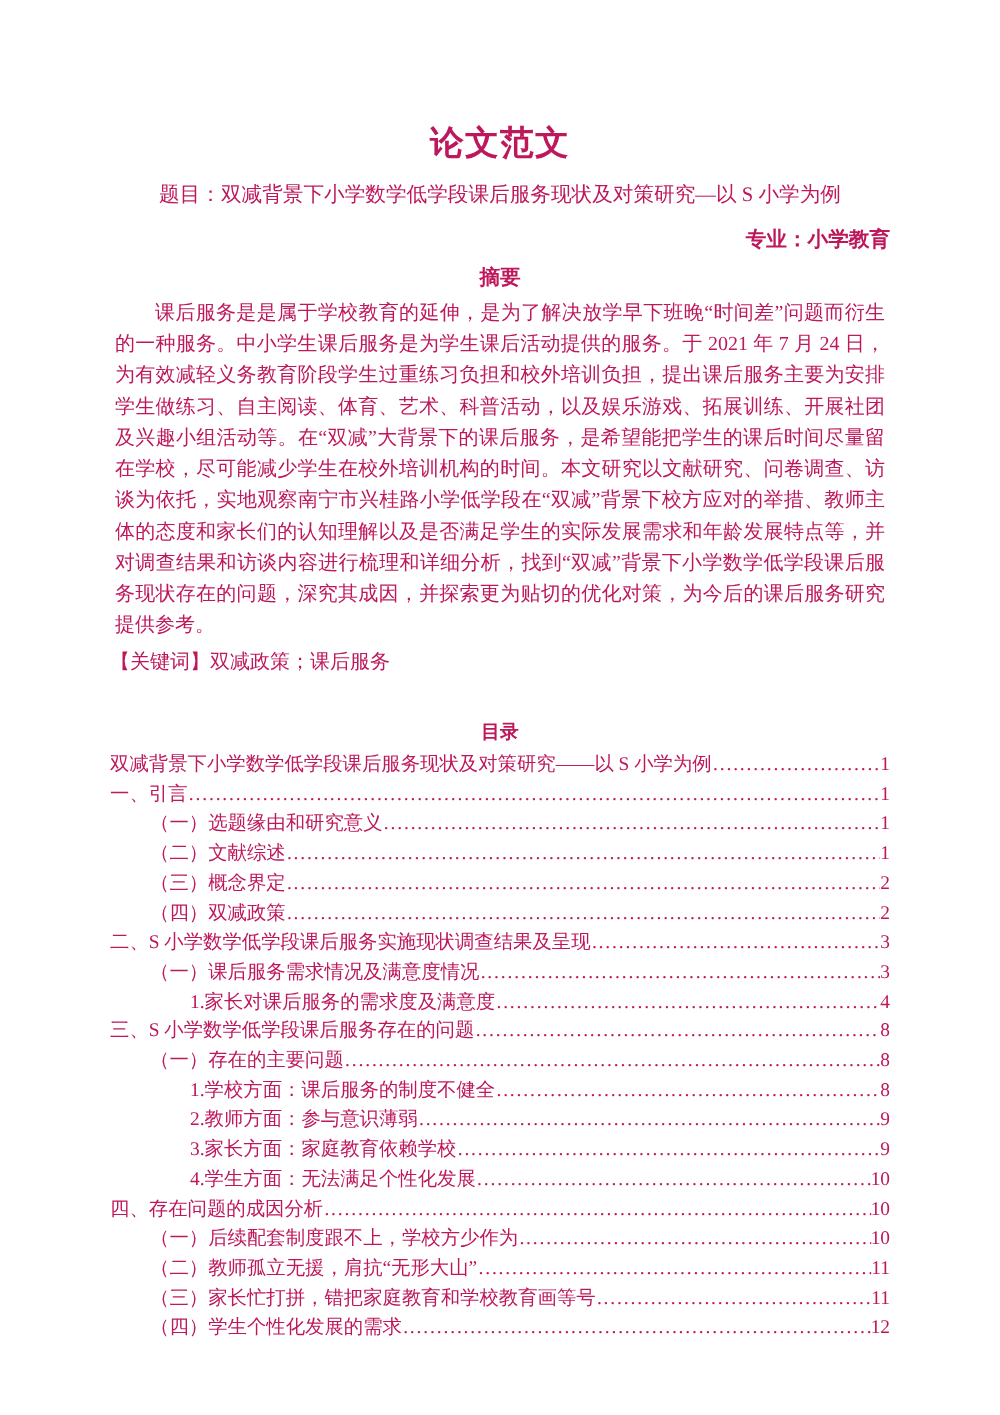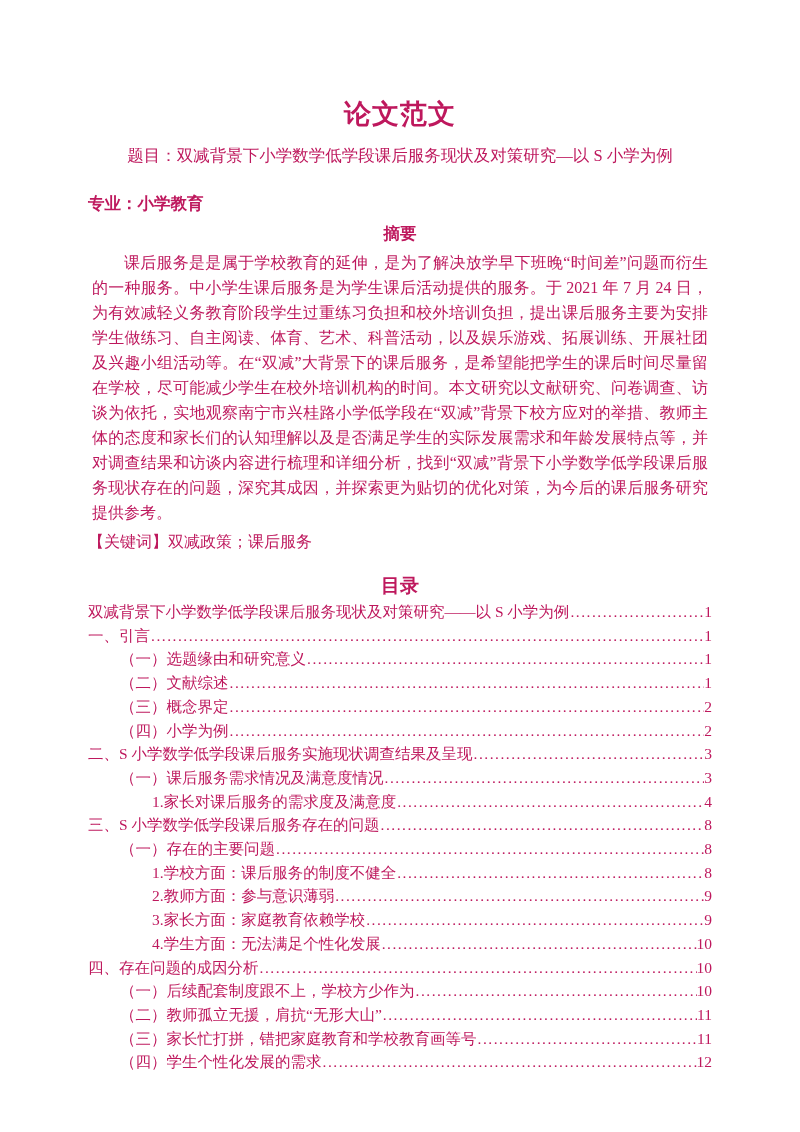--- a/index.html
+++ b/index.html
@@ -28,22 +28,22 @@
     letter-spacing: 1px;
   }
   .topic-line {
     margin: 13px 0 0 0;
     text-align: center;
     font-size: 16.5px;
     line-height: 24px;
     font-weight: normal;
   }
   .major-line {
-    margin: 24px 0 0 0;
-    text-align: left;
+    margin: 12px 0 0 0;
+    text-align: right;
     font-size: 16.5px;
     line-height: 24px;
     font-weight: bold;
   }
   .section-heading {
     margin: 6px 0 0 0;
     text-align: center;
     font-size: 16.5px;
     line-height: 24px;
     font-weight: bold;
@@ -55,23 +55,23 @@
     text-align: justify;
     text-indent: 2em;
     word-break: break-all;
   }
   .keywords {
     margin: 0;
     font-size: 16px;
     line-height: 25px;
   }
   .toc-heading {
-    margin: 20px 0 0 0;
-    text-align: center;
-    font-size: 19px;
+    margin: 32px 0 0 0;
+    text-align: center;
+    font-size: 15px;
     line-height: 24px;
     font-weight: bold;
   }
   .toc {
     margin-top: 2px;
     font-size: 15.5px;
   }
   .toc-row {
     display: flex;
     align-items: flex-start;
@@ -131,21 +131,21 @@
           <span class="toc-text">（二）文献综述</span>
           <span class="toc-dots">............................................................................................................................................................................................................................................................................................................</span>
           <span class="toc-page">1</span>
         </div>
         <div class="toc-row lv1">
           <span class="toc-text">（三）概念界定</span>
           <span class="toc-dots">............................................................................................................................................................................................................................................................................................................</span>
           <span class="toc-page">2</span>
         </div>
         <div class="toc-row lv1">
-          <span class="toc-text">（四）小学为例</span>
+          <span class="toc-text">（四）双减政策</span>
           <span class="toc-dots">............................................................................................................................................................................................................................................................................................................</span>
           <span class="toc-page">2</span>
         </div>
         <div class="toc-row lv0">
           <span class="toc-text">二、S 小学数学低学段课后服务实施现状调查结果及呈现</span>
           <span class="toc-dots">............................................................................................................................................................................................................................................................................................................</span>
           <span class="toc-page">3</span>
         </div>
         <div class="toc-row lv1">
           <span class="toc-text">（一）课后服务需求情况及满意度情况</span>

